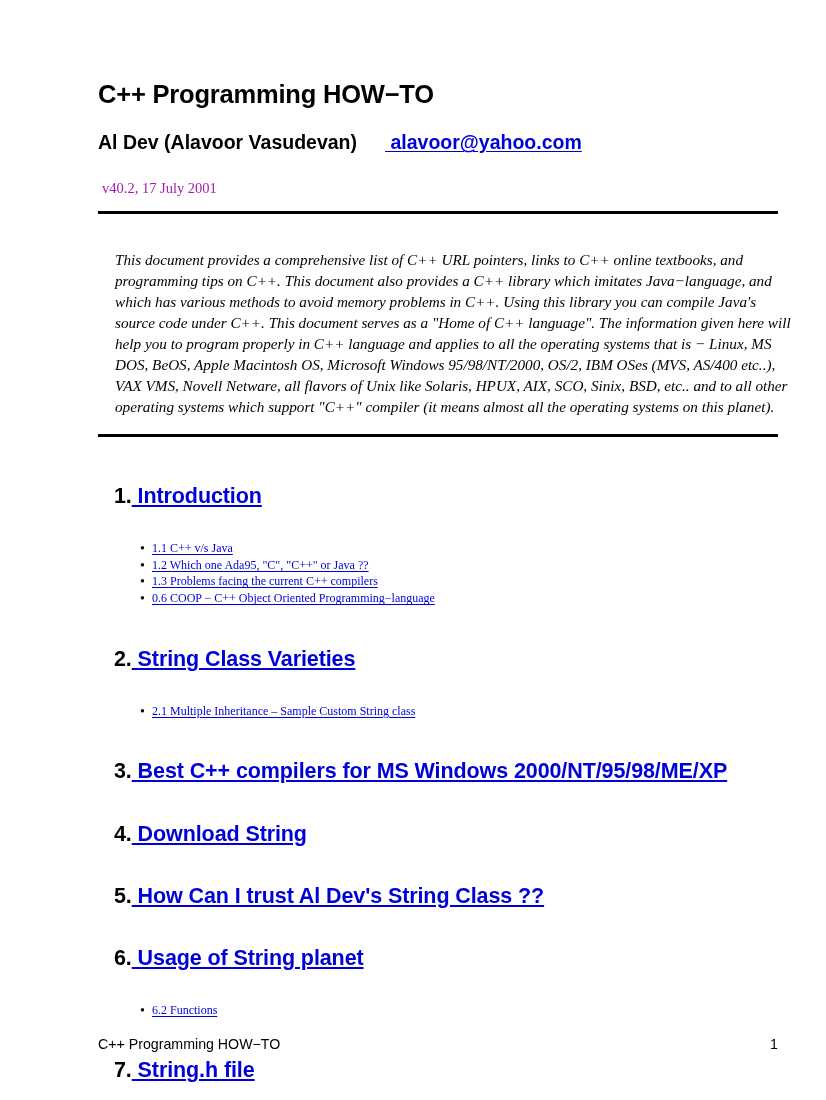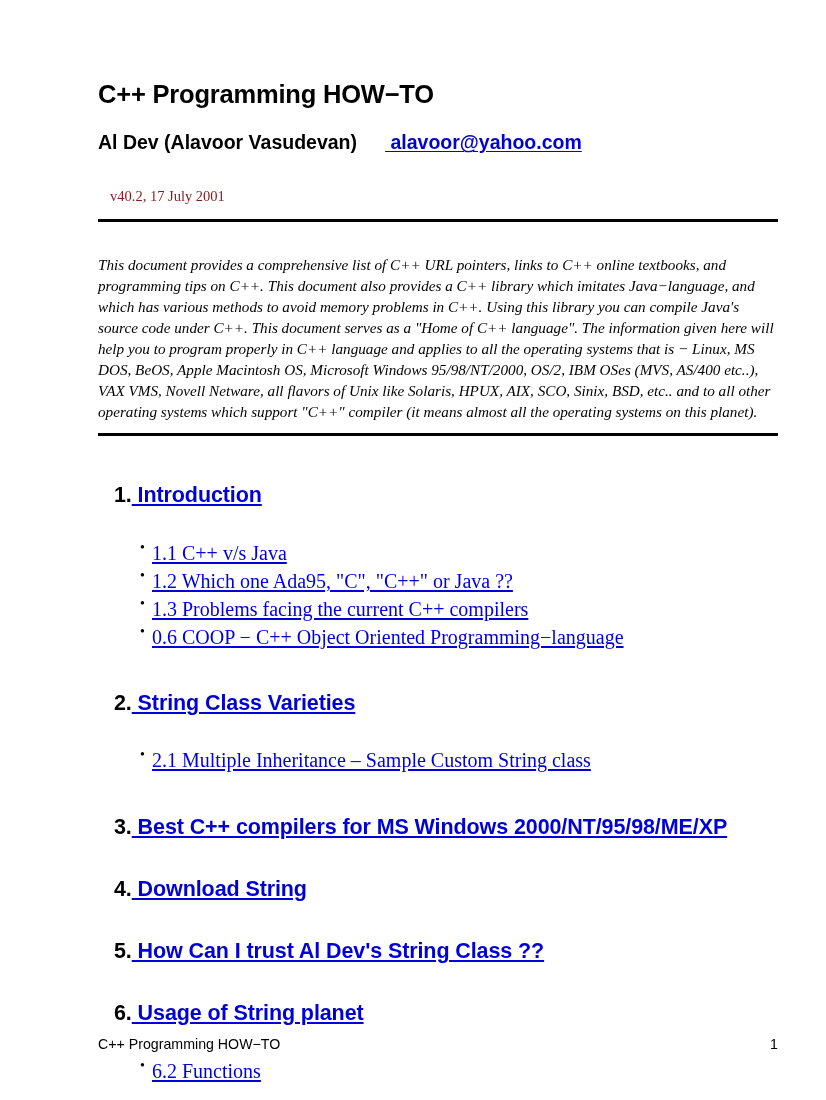--- a/index.html
+++ b/index.html
@@ -55,43 +55,43 @@
   .doc-author .email {
     color: #0000d8;
     text-decoration: underline;
     text-underline-offset: 2px;
     padding-left: 28px;
   }
 
   .doc-version {
     font-family: "Liberation Serif", "DejaVu Serif", serif;
     font-size: 14.5px;
-    color: #7f1d1d;
-    margin: 12px;
+    color: #a21caf;
+    margin: 4px;
     padding-top: 21px;
     line-height: 1.2;
   }
 
   .rule {
     height: 3px;
     background: #000000;
     width: 680px;
   }
   .rule-top { margin-top: 14px; }
   .rule-bottom { margin-top: 11px; }
 
   
   .abstract {
     font-family: "Liberation Serif", "DejaVu Serif", serif;
     font-style: italic;
     font-size: 15.2px;
     line-height: 1.385;
     color: #000000;
-    margin: 0;
-    padding-top: 32px;
+    margin: 17px;
+    padding-top: 18px;
     text-align: left;
     width: 678px;
   }
 
   
   .toc {
     padding-top: 30px;
   }
 
   .toc-h {
@@ -116,21 +116,21 @@
 
   .toc-sub {
     list-style: none;
     margin: 0;
     padding: 0;
     padding-top: 13px;
   }
   .toc-sub li {
     position: relative;
     font-family: "Liberation Serif", "DejaVu Serif", serif;
-    font-size: 20px;
+    font-size: 12px;
     line-height: 1.405;
     padding-left: 54px;
     color: #000000;
   }
   .toc-sub li::before {
     content: "\2022";
     position: absolute;
     left: 42px;
     top: -1px;
     color: #000000;

